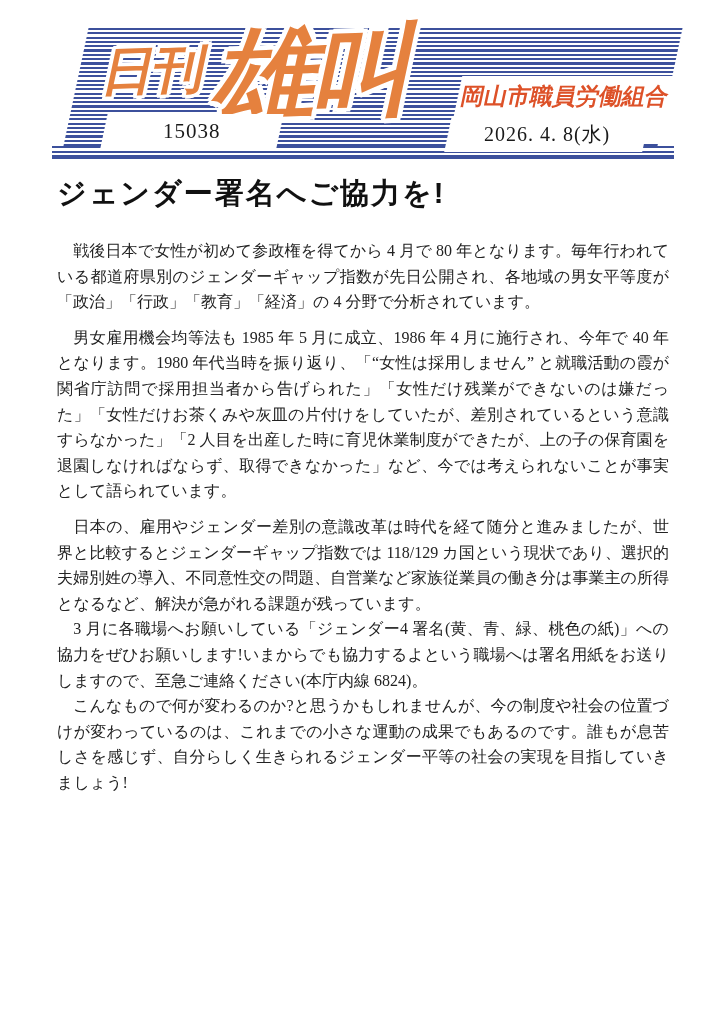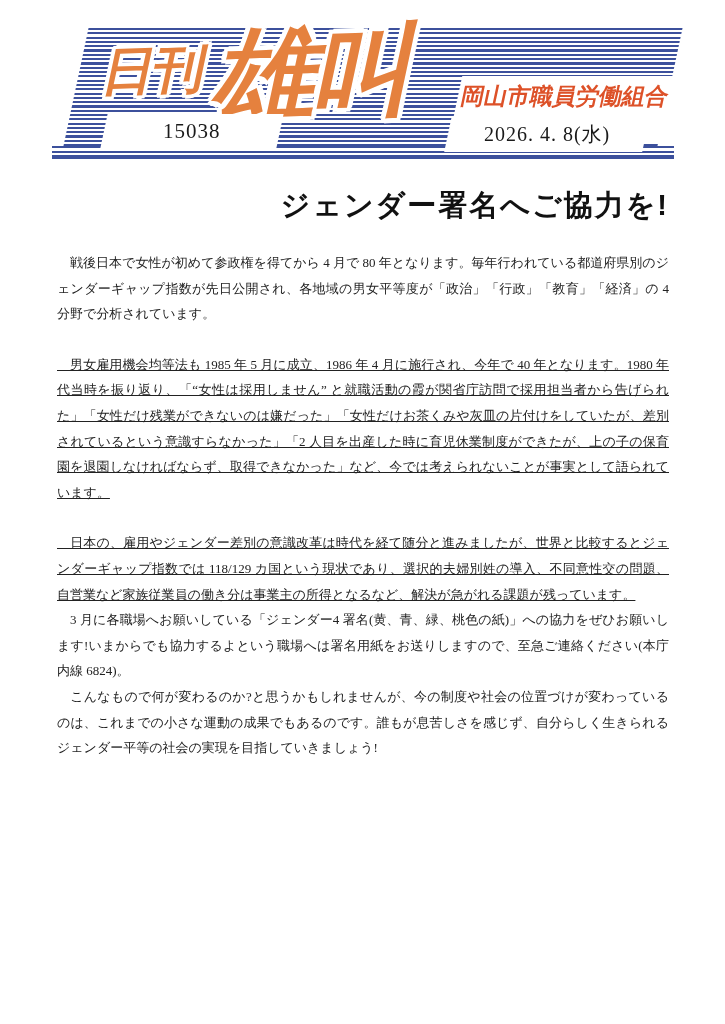--- a/index.html
+++ b/index.html
@@ -72,29 +72,29 @@
   }
   .date-box span{
     font-size:20px;letter-spacing:1px;color:#1a1a1a;transform:skewX(12deg);white-space:nowrap;
   }
 
   
   .content{position:absolute;top:174px;left:57px;width:612px;}
   .title{
     font-family:"Liberation Sans","DejaVu Sans",sans-serif;
     font-weight:600;font-size:29px;letter-spacing:2px;
-    text-align:right;margin:12px 0 24px 0;color:#111;
+    text-align:left;margin:0 0 24px 0;color:#111;
   }
   .body-text p{
     margin:0;
-    font-size:13px;line-height:25.6px;
+    font-size:16px;line-height:25.6px;
     text-align:justify;text-justify:inter-ideograph;
     color:#222;
   }
-  .body-text p.spaced{margin-top:25px;text-decoration:underline;}
+  .body-text p.spaced{margin-top:10px;}
 </style>
 </head>
 <body>
 
 <div class="page">
 
   <div class="banner">
     <div class="banner-stripes"></div>
     <div class="banner-bottom"></div>
     <div class="notch notch-r"></div>

